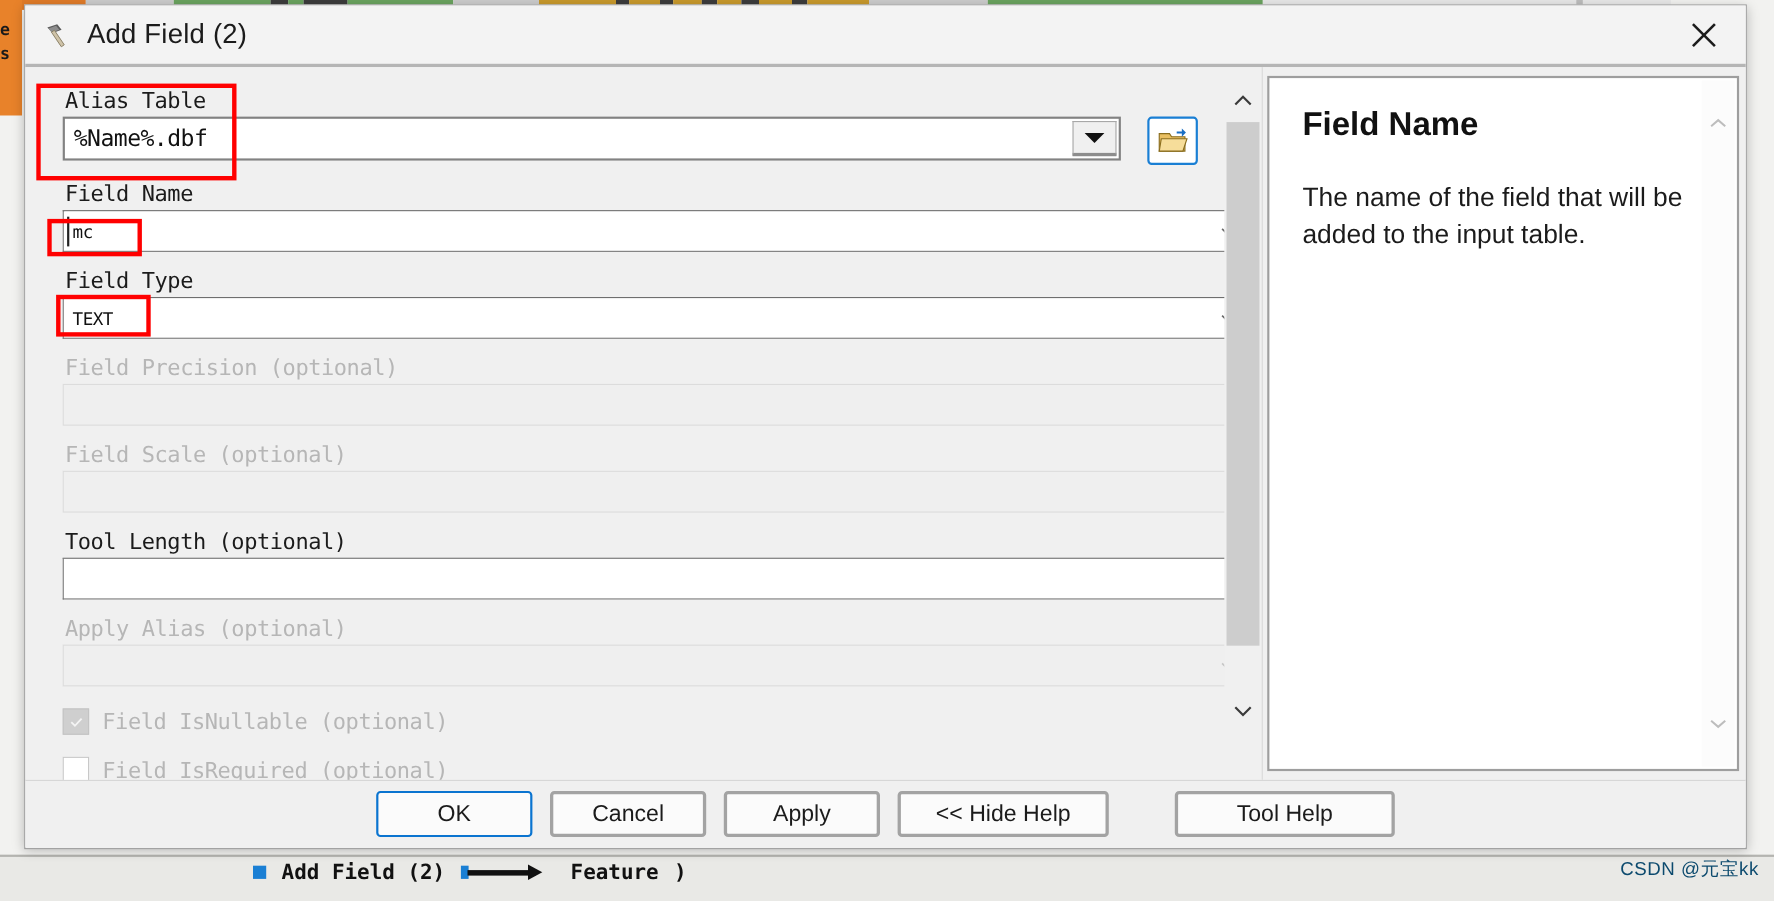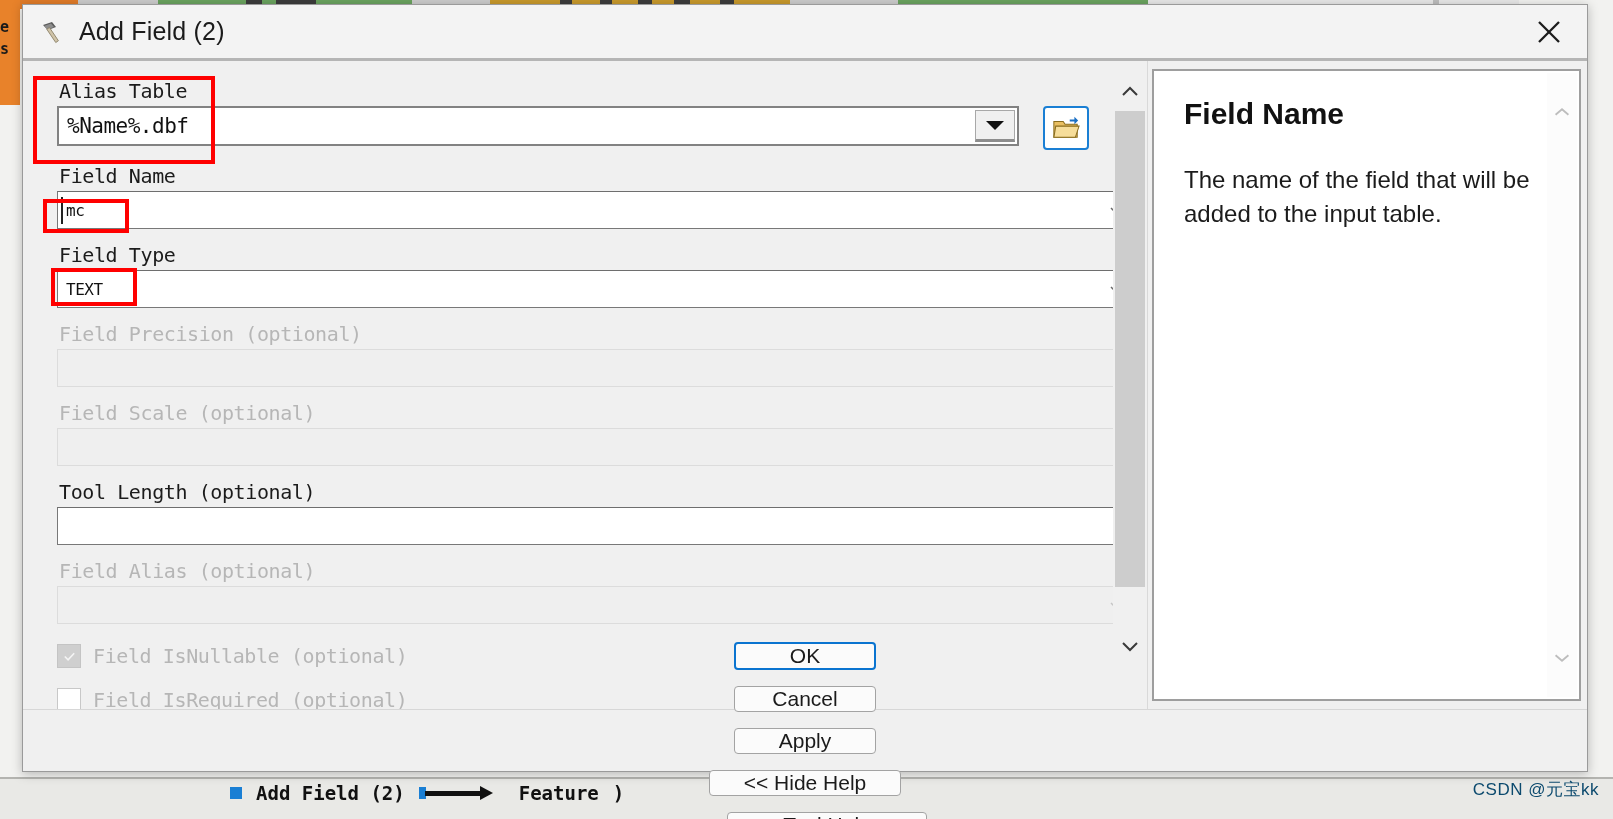--- a/index.html
+++ b/index.html
@@ -383,27 +383,26 @@
   .footer {
     position: relative;
     height: 61px;
     background: #f0f0f0;
     border-top: 1px solid #d7d7d7;
     display: flex;
     align-items: center;
     justify-content: center;
     gap: 16px;
     box-sizing: border-box;
-    flex-direction: column;
   }
   .btn {
     width: 142px;
     height: 42px;
     background: #fbfbfb;
-    border: 1px solid #a3a3a3;
+    border: 3px solid #a3a3a3;
     border-radius: 4px;
     font-family: "Liberation Sans", sans-serif;
     font-size: 21px;
     color: #1b1b1b;
     display: flex; align-items: center; justify-content: center;
     cursor: pointer;
     box-sizing: border-box;
     white-space: nowrap;
   }
   .btn.primary {
@@ -569,21 +568,21 @@
         </div>
 
         <div class="row">
           <div class="param-label">Tool Length (optional)</div>
           <div class="input-box">
             <span class="val"></span>
           </div>
         </div>
 
         <div class="row">
-          <div class="param-label disabled">Field Alias (optional)</div>
+          <div class="param-label disabled">Apply Alias (optional)</div>
           <div class="input-box combo disabled">
             <span class="val"></span>
             <span class="chev">
               <svg viewBox="0 0 16 16" width="16" height="16">
                   <polyline points="3,6 8,11 13,6" fill="none" stroke="#c6c6c6" stroke-width="1.5"></polyline>
                 </svg>
             </span>
           </div>
         </div>
 

